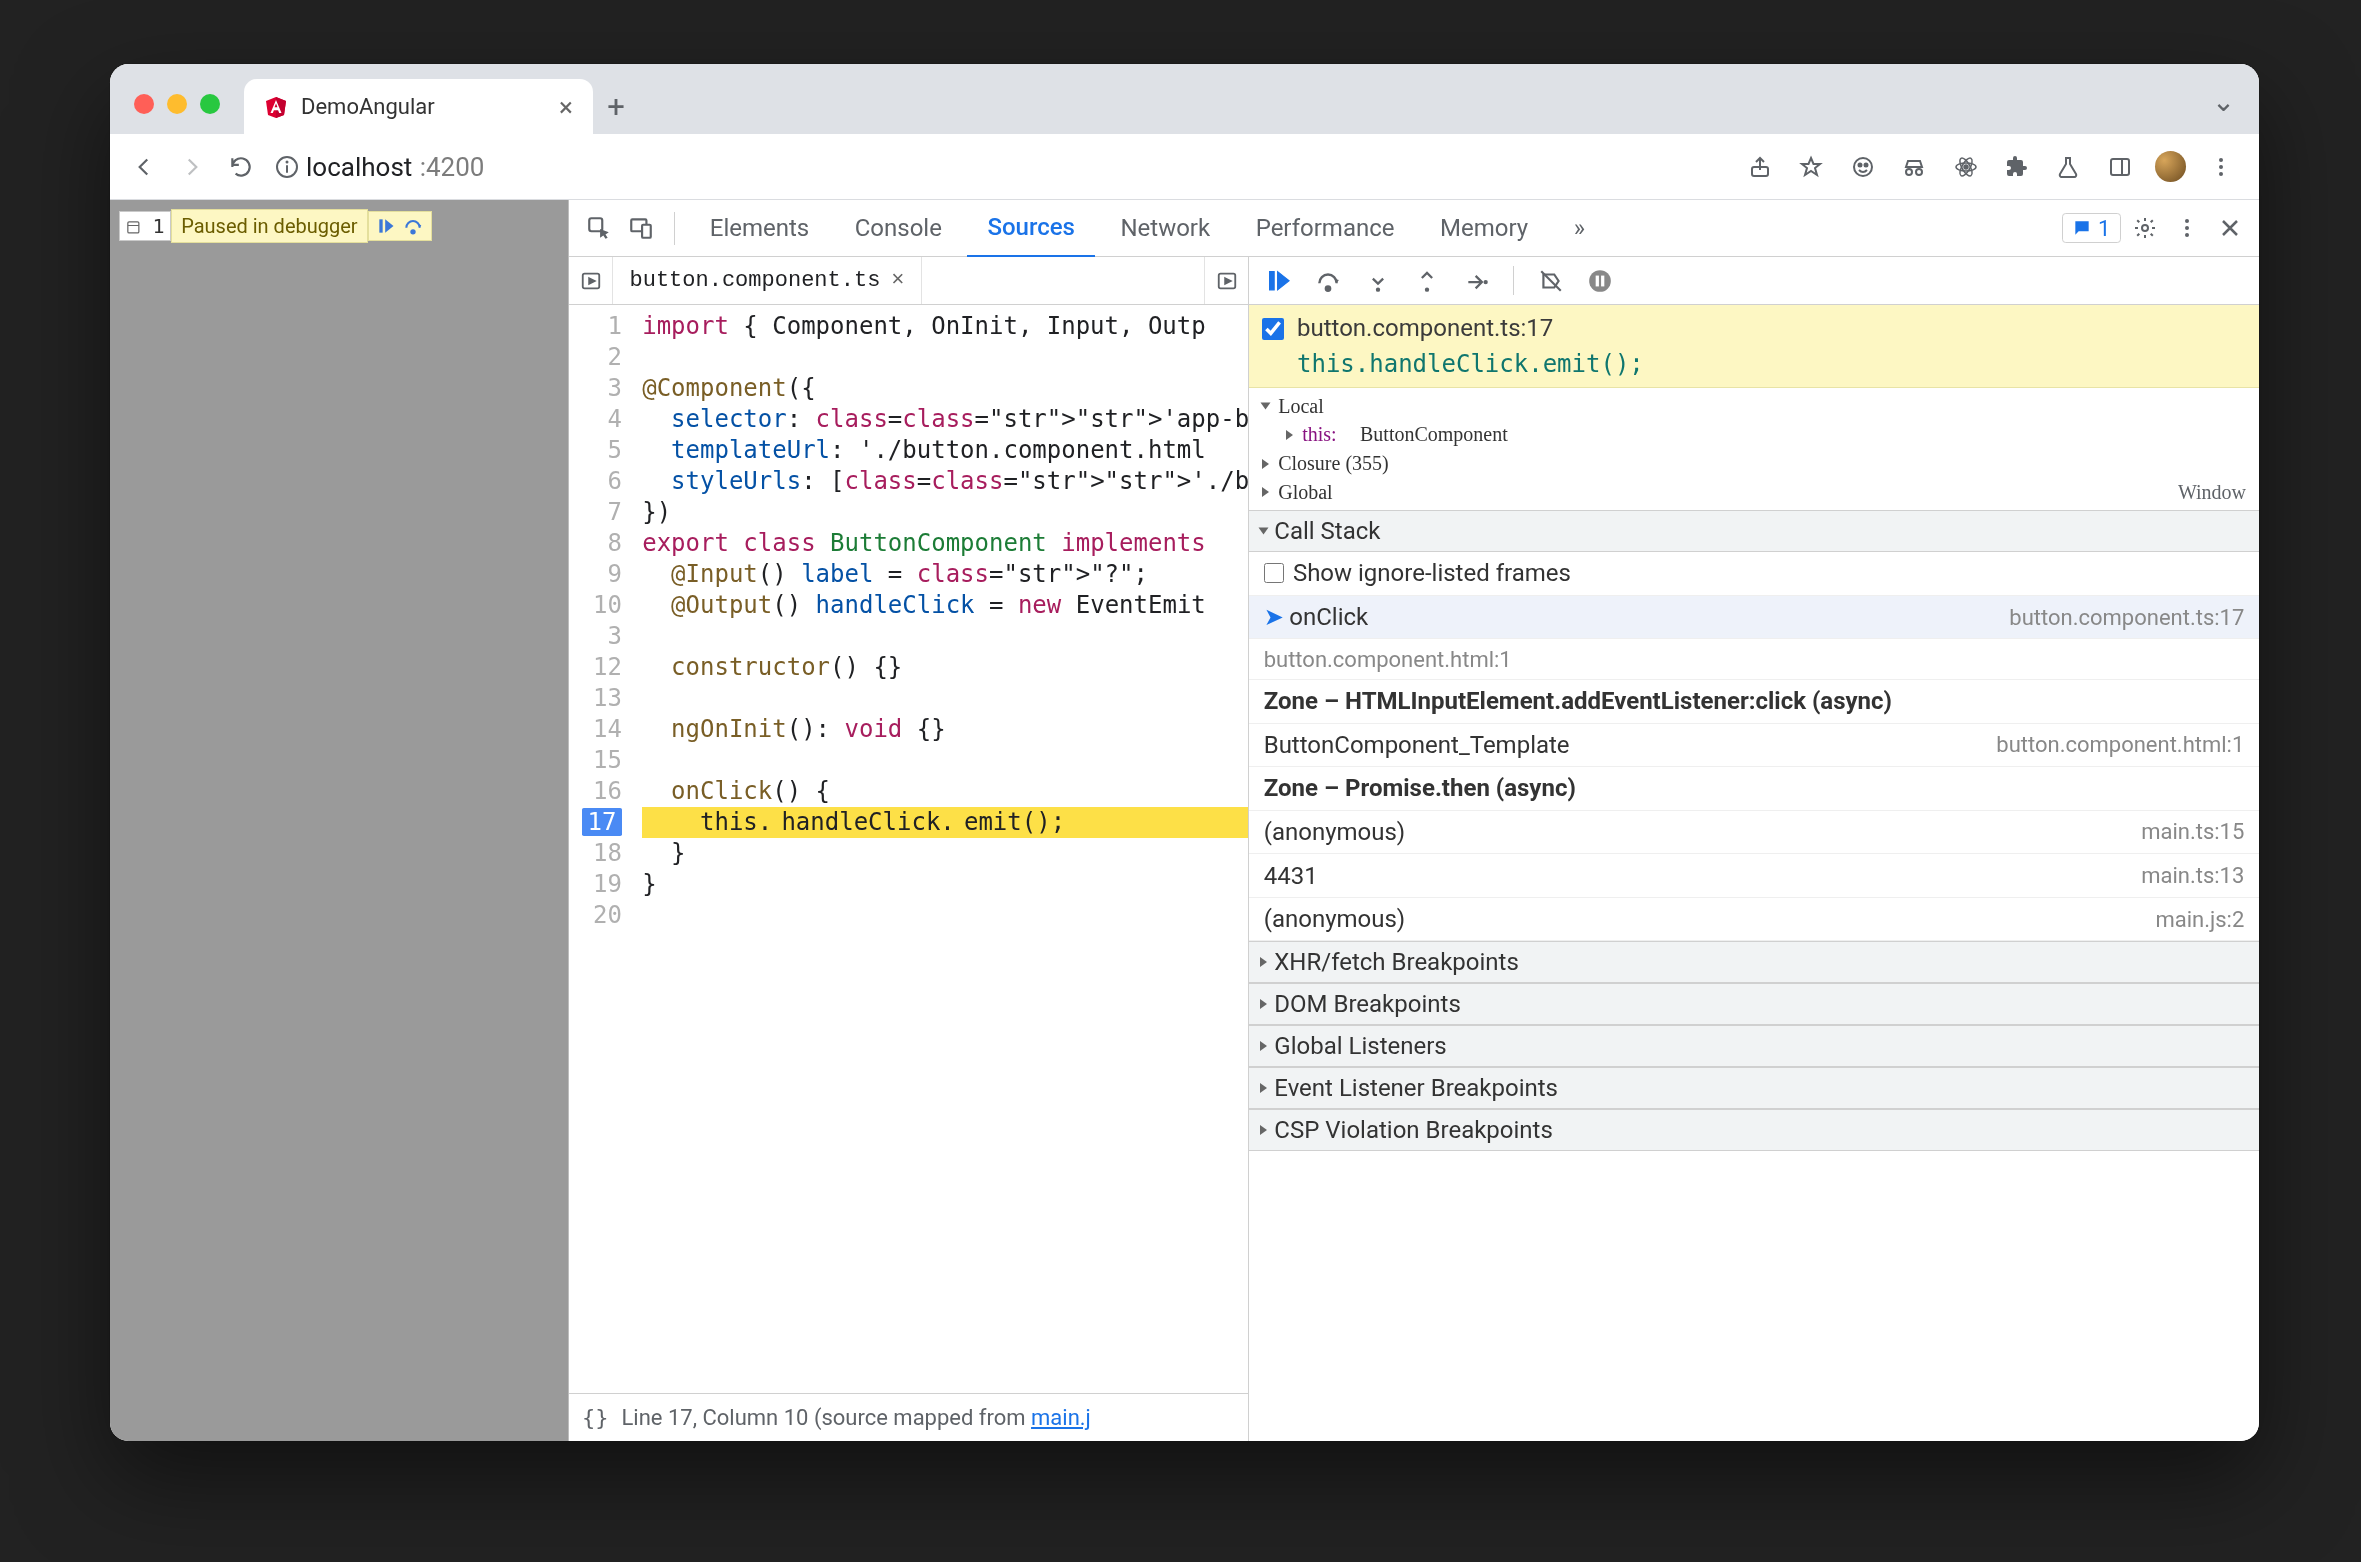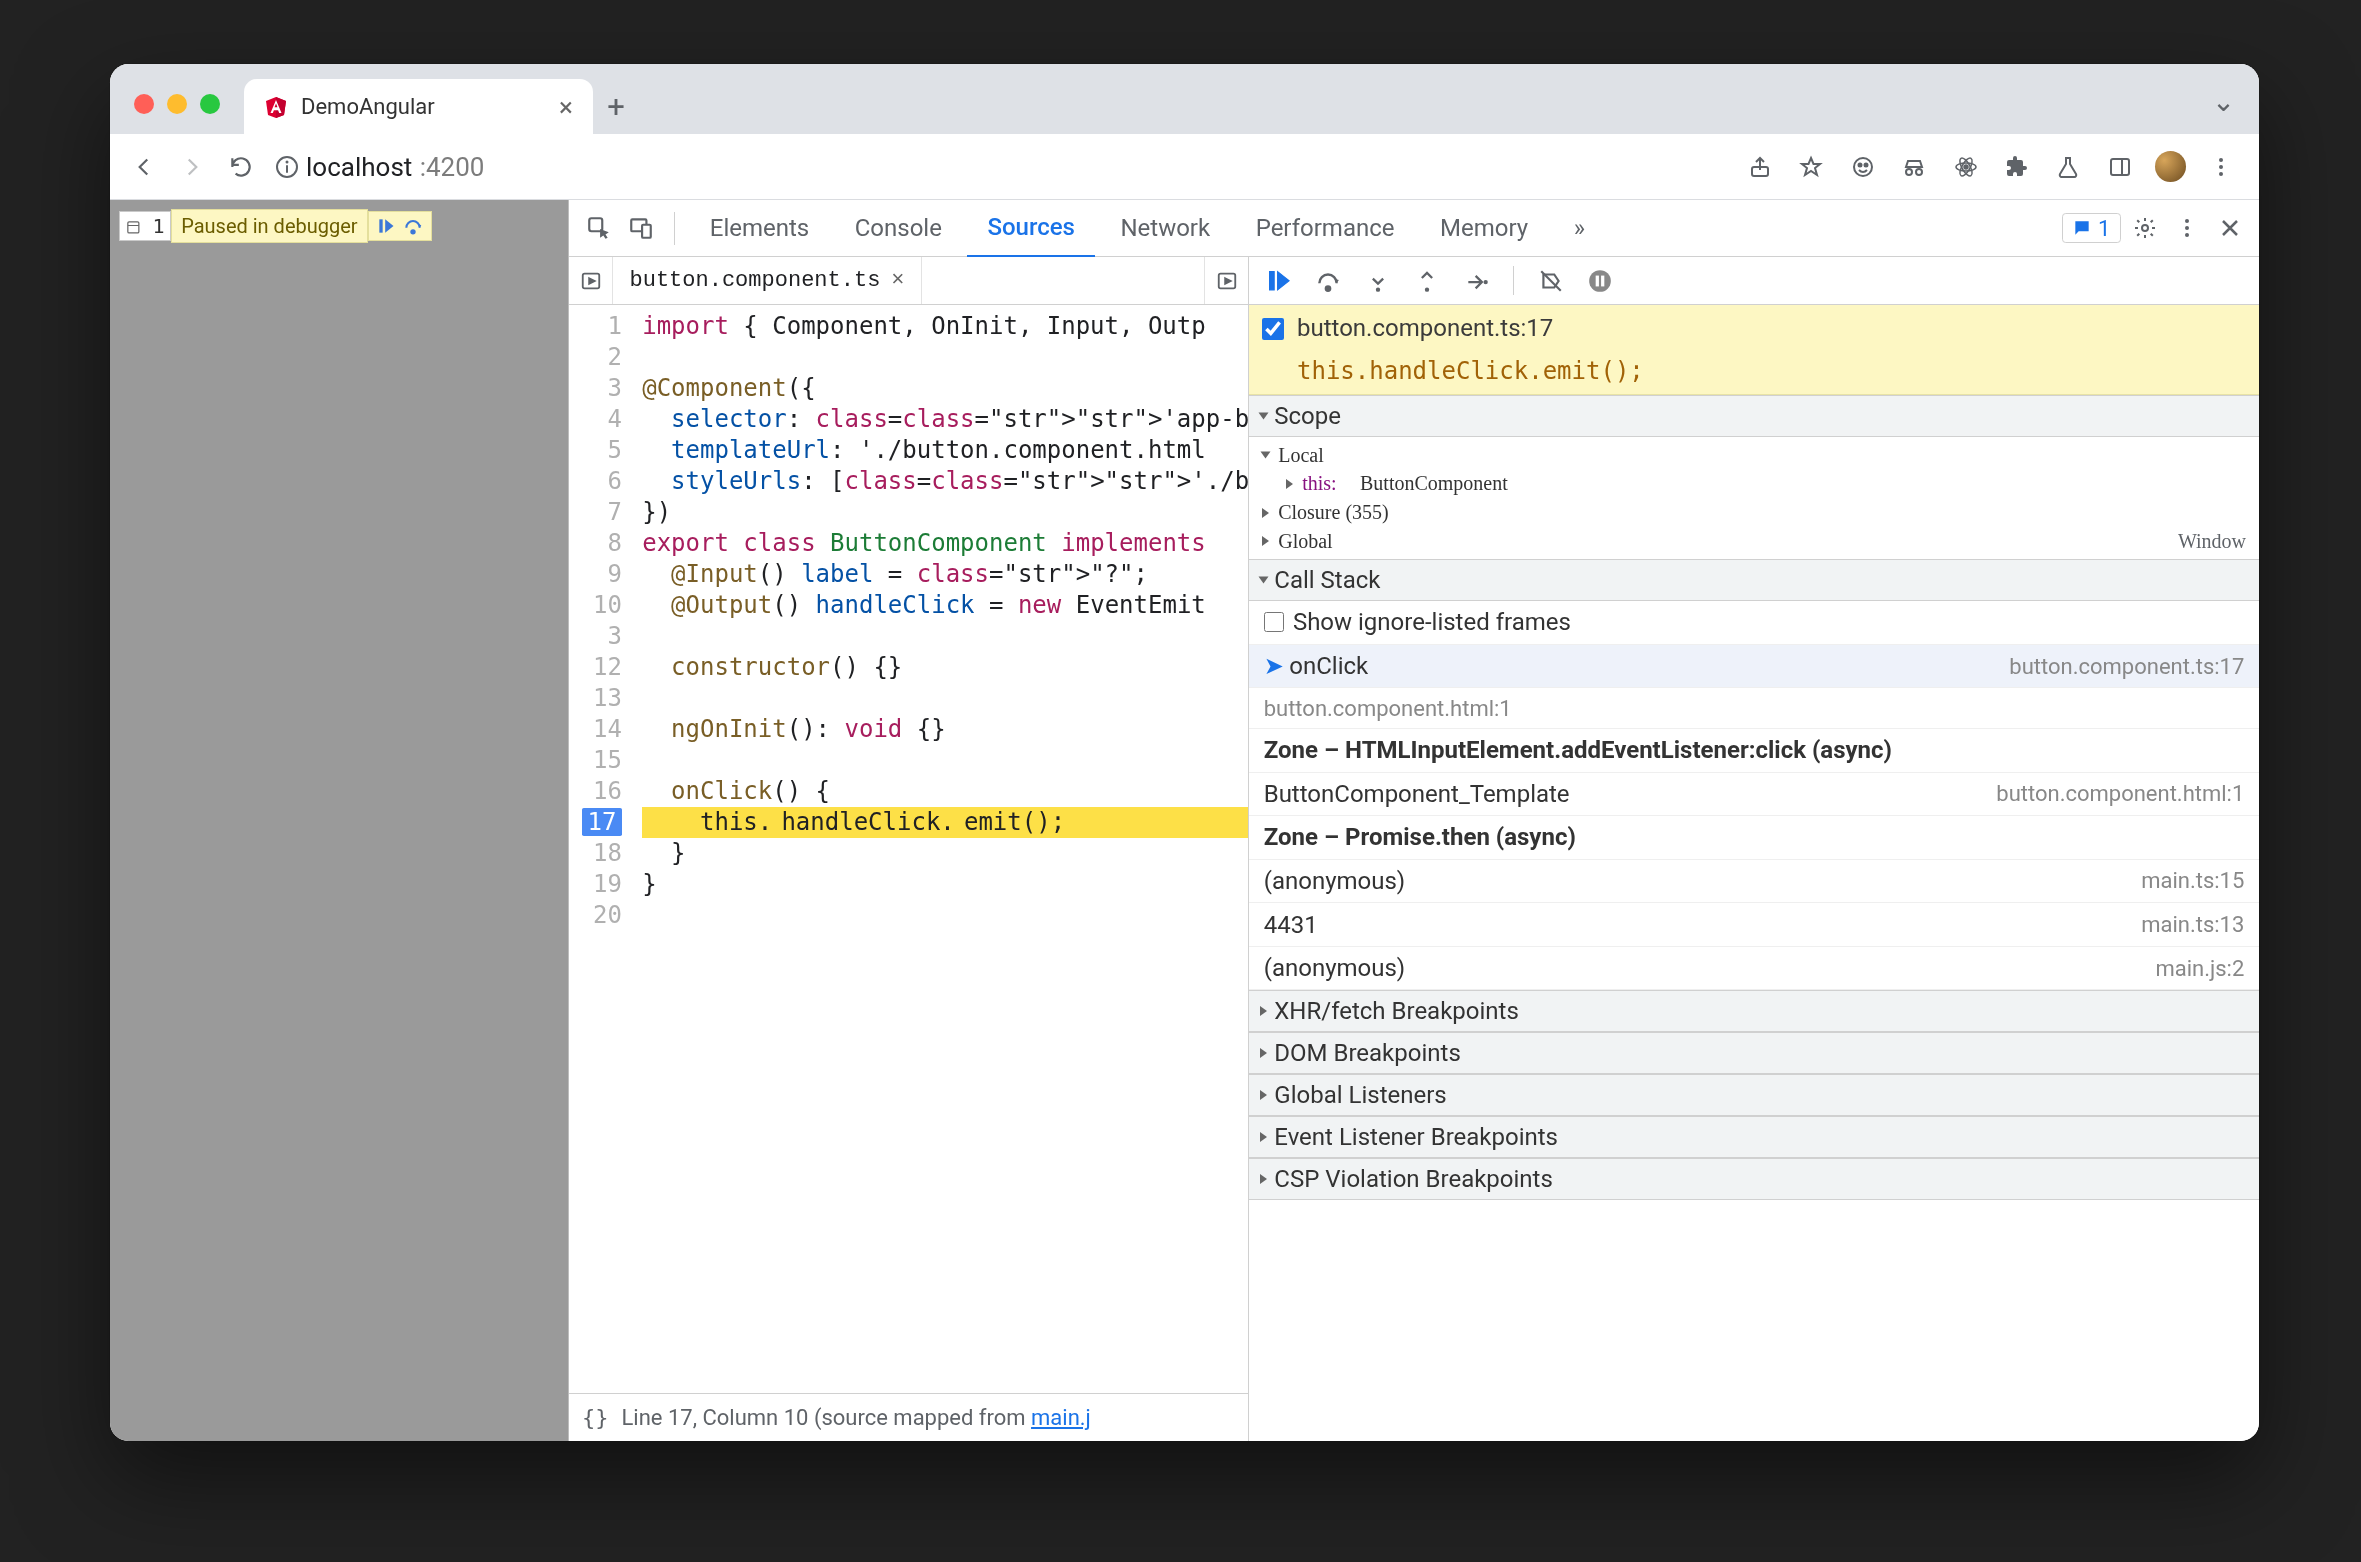--- a/index.html
+++ b/index.html
@@ -117,21 +117,21 @@
   .statusbar .curly{font-family:ui-monospace,monospace;color:#5f6368;}
   .statusbar a{color:#1a73e8;text-decoration:underline;}
   
   .side{flex:1;display:flex;flex-direction:column;min-width:0;}
   .dbg-toolbar{height:48px;border-bottom:0.9px solid #d0d0d0;display:flex;align-items:center;gap:16.5px;padding:0 13px;}
   .dbg-toolbar .btn{width:33px;height:33px;display:flex;align-items:center;justify-content:center;color:#5f6368;}
   .dbg-toolbar .btn.primary svg{fill:#1a73e8;stroke:#1a73e8;}
   .dbg-toolbar .vsep{width:0.9px;height:29px;background:#d0d0d0;margin:0 3.7px;}
   .bp-banner{background:#fdf7c3;border-bottom:0.9px solid #e8e3a6;padding:9.2px 13px;font-size:24px;color:#3b3b3b;display:flex;gap:13px;align-items:flex-start;}
   .bp-banner input[type=checkbox]{width:22px;height:22px;accent-color:#1a73e8;margin-top:3.7px;}
-  .bp-banner .mono{font-family:ui-monospace,monospace;color:#a16207;display:block;margin-top:15px;}
+  .bp-banner .mono{font-family:ui-monospace,monospace;color:#0f766e;display:block;margin-top:8px;}
   .sec-head{background:#f1f3f4;border-top:0.9px solid #d0d0d0;border-bottom:0.9px solid #d0d0d0;height:42px;display:flex;align-items:center;padding:0 11px;font-size:24px;color:#333;gap:7.3px;}
   .tri{display:inline-block;width:0;height:0;border-left:7.3px solid #666;border-top:5.5px solid transparent;border-bottom:5.5px solid transparent;}
   .tri.down{transform:rotate(90deg);}
   .scope-body{padding:3.7px 0;font-family:Liberation Serif, serif;font-size:20px;}
   .scope-row{display:flex;align-items:center;gap:9.2px;padding:2.8px 13px;color:#333;}
   .scope-row .val{margin-left:auto;color:#5f6368;}
   .purple{color:#881280;}
   .cs-row{display:flex;align-items:center;justify-content:space-between;padding:7.3px 14.7px;font-size:24px;color:#333;border-bottom:0.9px solid #efefef;}
   .cs-row.sel{background:#eef2fa;}
   .cs-row .loc{color:#888;font-size:22px;}
@@ -442,24 +442,20 @@
             </div>
 
             <div class="bp-banner">
               <input type="checkbox" checked="" style="">
               <div>
                 <span>button.component.ts:17</span>
                 <span class="mono">this.handleClick.emit();</span>
               </div>
             </div>
 
-            <div class="sec-head">
-                <span class="tri down"></span>
-                <span>Scope</span>
-              </div>
             <div class="scope-body">
               <div class="scope-row">
                   <span class="tri down"></span>
                   <span>Local</span>
                 </div>
               <div class="scope-row" style="padding-left:37px"><span class="tri"></span><span class="purple">this:</span>&nbsp;<span>ButtonComponent</span></div>
               <div class="scope-row">
                   <span class="tri"></span>
                   <span>Closure (355)</span>
                 </div>

